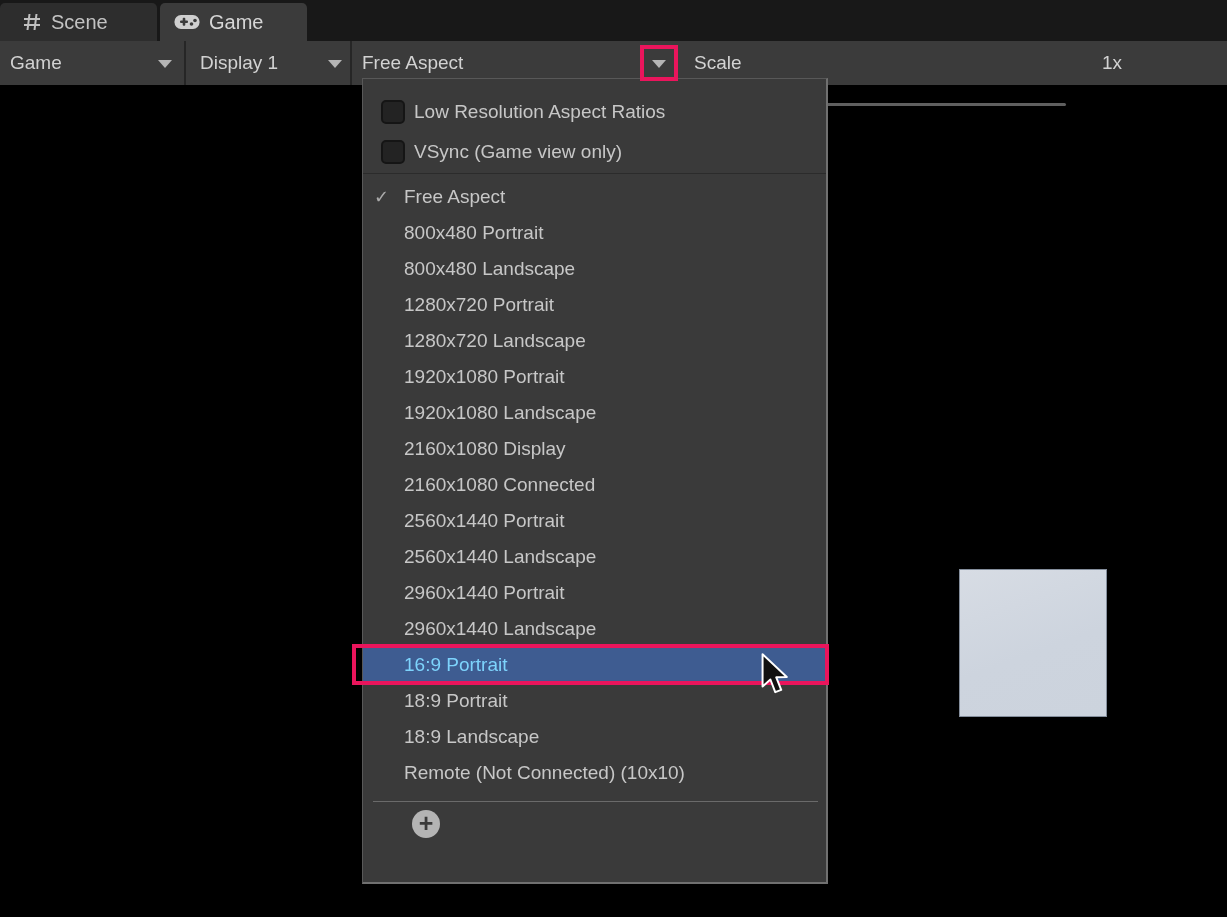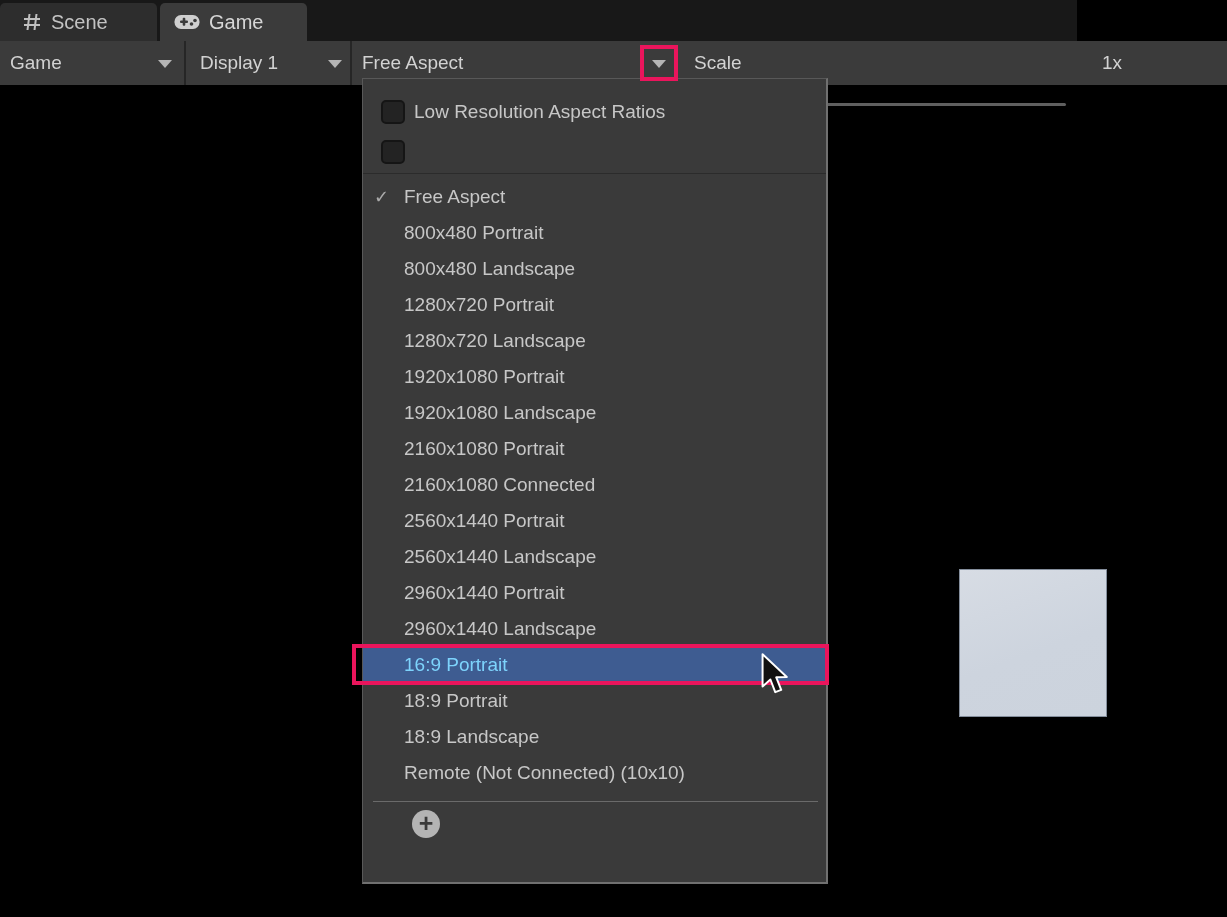--- a/index.html
+++ b/index.html
@@ -2,21 +2,21 @@
 <html style="--accent-pink: #ea155c; --selection-blue: #3e5c91; --toolbar-bg: #3b3b3b; --panel-bg: #3a3a3a; --game-view-bg: #000000; --square-fill: #ced4de;"><head>
 <meta charset="utf-8">
 <style>
   html,body{margin:0;padding:0;}
   body{
     width:1227px;height:917px;position:relative;overflow:hidden;
     background:#000;font-family:"Liberation Sans",sans-serif;
     -webkit-font-smoothing:antialiased;
   }
   
-  .tabbar{position:absolute;left:0;top:0;width:1077px;height:41px;background:#181818;text-align:right;}
+  .tabbar{position:absolute;left:0;top:0;width:1227px;height:41px;background:#181818;text-align:right;}
   .tab{position:absolute;top:3px;height:38px;border-radius:5px 5px 0 0;
        display:flex;align-items:center;gap:9px;padding:0 14px;box-sizing:border-box;
        color:#c3c3c3;font-size:20px;}
   .tab.scene{left:0;width:157px;background:#2d2d2d;padding-left:22px;}
   .tab.game{left:160px;width:147px;background:#3b3b3b;color:#d6d6d6;}
   .tab .ticon{display:inline-flex;align-items:center;}
   
   .toolbar{position:absolute;left:0;top:41px;width:1227px;height:44px;background:#3b3b3b;}
   .tsep{position:absolute;top:0;width:2px;height:44px;background:#262626;}
   .tctrl{position:absolute;top:0;height:44px;display:flex;align-items:center;
@@ -115,20 +115,21 @@
 
 <div class="gamesquare"></div>
 
 <div class="panel">
   <div class="cbrow">
     <span class="cbox"></span>
     <span>Low Resolution Aspect Ratios</span>
   </div>
   <div class="cbrow">
     <span class="cbox"></span>
+    <span>VSync (Game view only)</span>
   </div>
   <div class="msep-dark"></div>
 
   <div class="mitem checked">
     <span class="check">✓</span>
     <span>Free Aspect</span>
   </div>
   <div class="mitem">
     
     <span>800x480 Portrait</span>
@@ -148,21 +149,21 @@
   <div class="mitem">
     
     <span>1920x1080 Portrait</span>
   </div>
   <div class="mitem">
     
     <span>1920x1080 Landscape</span>
   </div>
   <div class="mitem">
     
-    <span>2160x1080 Portrait</span>
+    <span>2160x1080 Display</span>
   </div>
   <div class="mitem">
     
     <span>2160x1080 Connected</span>
   </div>
   <div class="mitem">
     
     <span>2560x1440 Portrait</span>
   </div>
   <div class="mitem">

